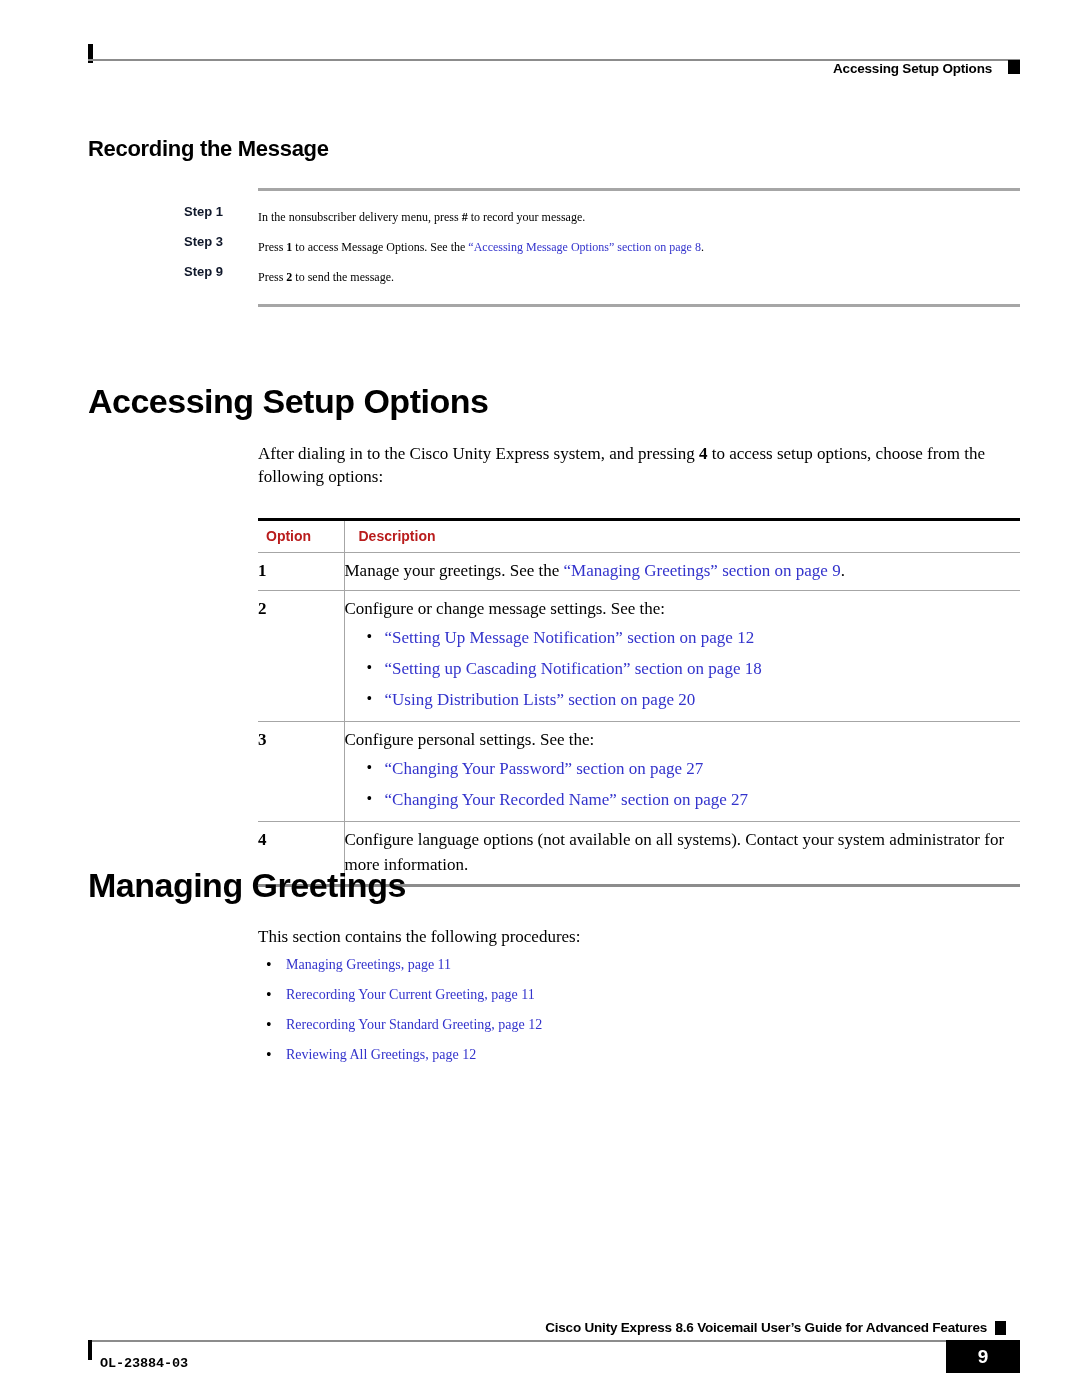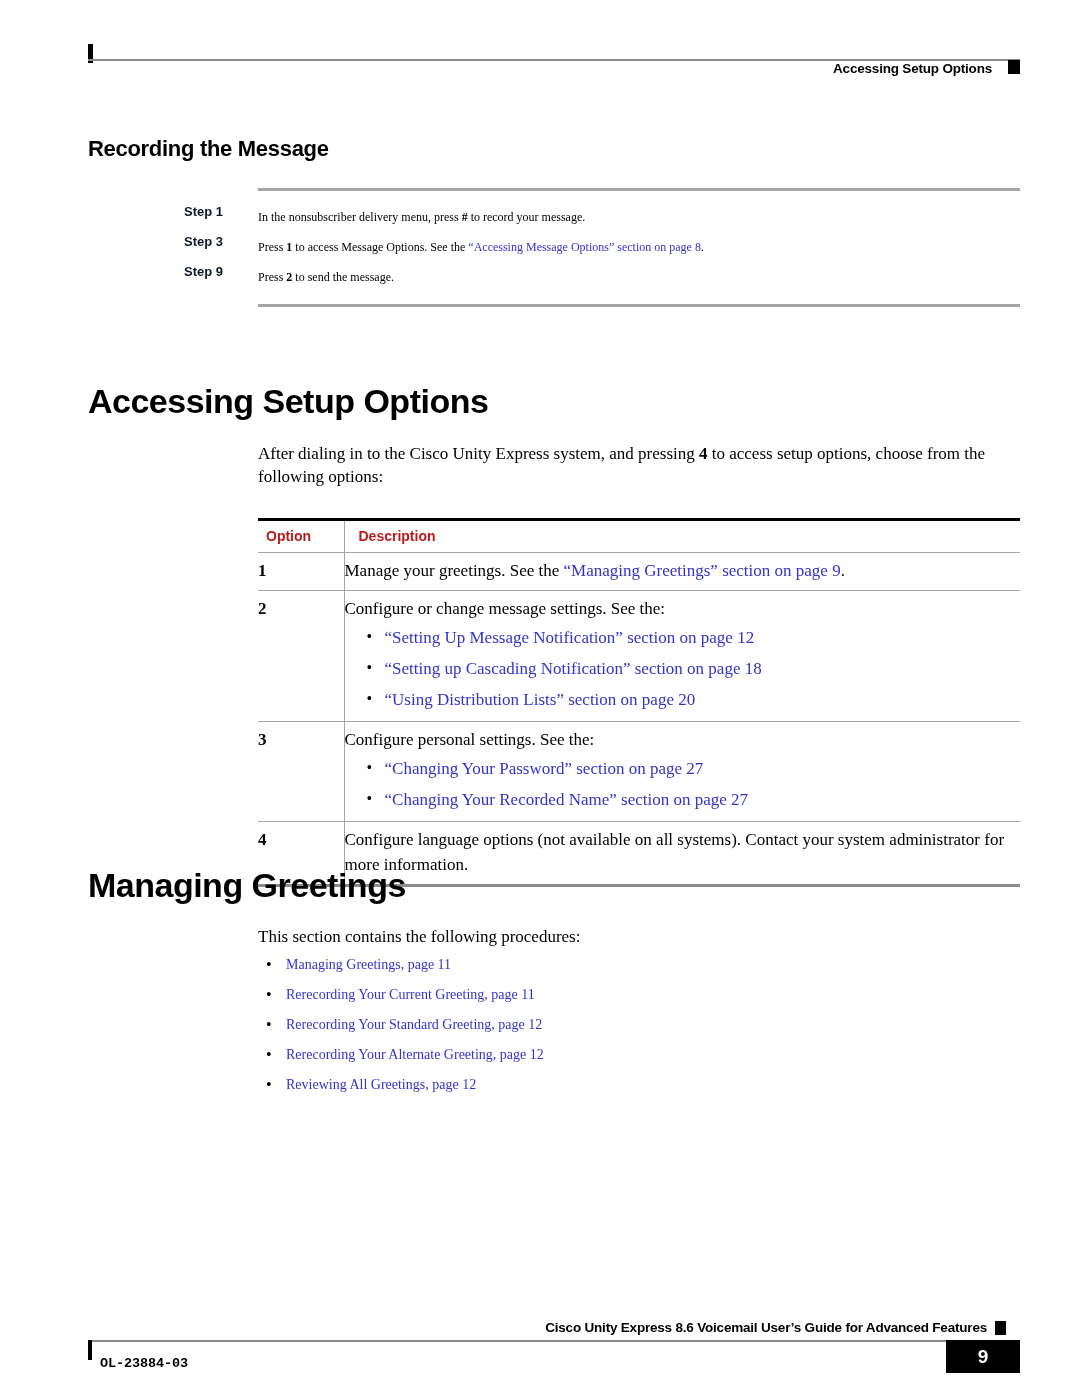--- a/index.html
+++ b/index.html
@@ -412,21 +412,20 @@
   </div>
 
   <div class="h1-heading" style="top:866px;">Managing Greetings</div>
 
   <div class="body-para" style="top:925px;">This section contains the following procedures:</div>
 
   <ul class="proc-list" style="top:950px;">
     <li><a class="xref" href="#">Managing Greetings, page 11</a></li>
     <li><a class="xref" href="#">Rerecording Your Current Greeting, page 11</a></li>
     <li><a class="xref" href="#">Rerecording Your Standard Greeting, page 12</a></li>
-    <li><a class="xref" href="#">Rerecording Your Alternate Greeting, page 12</a></li>
     <li><a class="xref" href="#">Reviewing All Greetings, page 12</a></li>
   </ul>
 
   <div class="page-footer">
     <div class="footer-title">Cisco Unity Express 8.6 Voicemail User’s Guide for Advanced Features</div>
     <div class="footer-square"></div>
     <div class="footer-rule"></div>
     <div class="footer-left-tick"></div>
     <div class="footer-docid">OL-23884-03</div>
     <div class="footer-pagebox">9</div>

